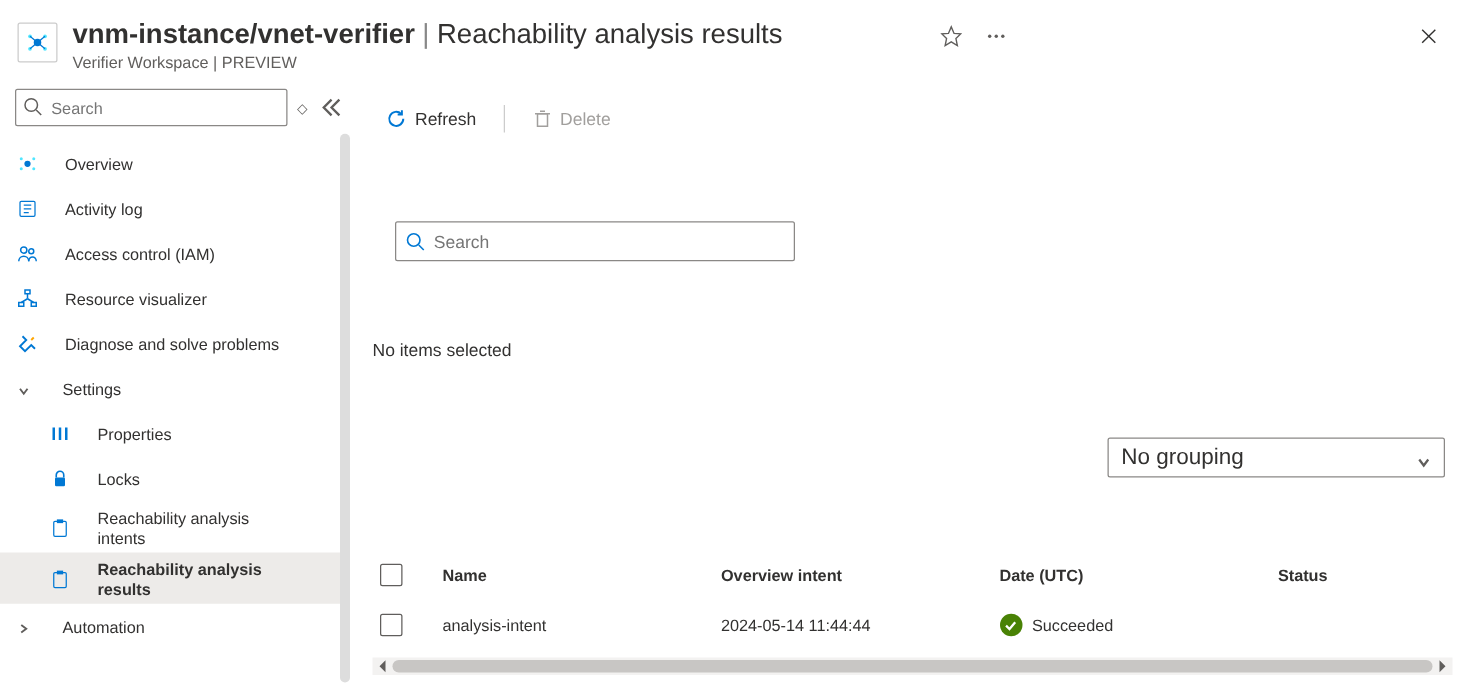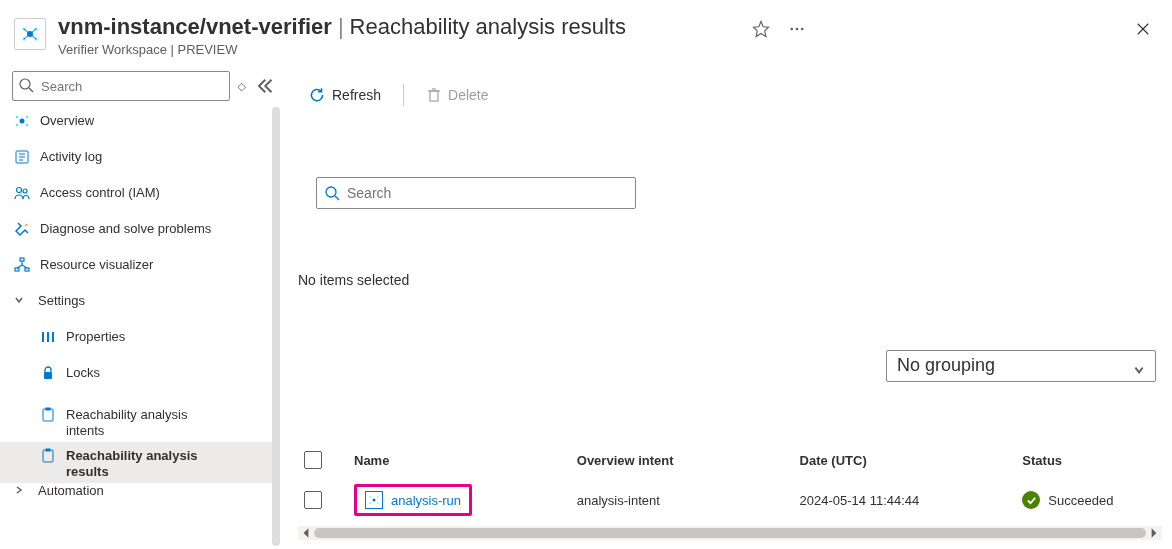--- a/index.html
+++ b/index.html
@@ -96,25 +96,25 @@
     padding: 0 8px 0 28px;
     font-size: 13px;
   }
   .sidebar-search .mag {
     position: absolute; left: 6px; top: 6px;
     width: 16px; height: 16px; color: #605e5c;
   }
   .nav { list-style: none; padding: 0; margin: 6px 0 0 0; }
   .nav li {
     display: flex;
-    align-items: flex-start;
+    align-items: center;
     height: 36px;
     padding: 0 0 0 14px;
     cursor: pointer;
-    gap: 10px;
+    gap: 22px;
   }
   .nav li.group { font-weight: 400; }
   .nav li.sub { padding-left: 40px; height: auto; min-height:36px; }
   .nav li.sub.multiline { padding-top:6px; padding-bottom:4px; line-height:1.2;}
   .nav li.selected {
     background: #edebe9;
     font-weight: 600;
   }
   .nav .nav-icon { width: 16px; height: 16px; flex-shrink:0; }
   .nav .chev { width: 10px; height:10px; color:#605e5c; margin-right:4px; flex-shrink:0;}
@@ -314,36 +314,36 @@
       <li>
         <span class="nav-icon"><svg viewBox="0 0 16 16" fill="none" stroke="#0078d4" stroke-width="1.2">
               <circle cx="5" cy="5" r="2.5"></circle>
               <circle cx="11" cy="6" r="2"></circle>
               <path d="M1 14c0-2.5 2-4 4-4s4 1.5 4 4"></path>
               <path d="M9 14c0-2 1.5-3.5 3-3.5s3 1.5 3 3.5"></path>
             </svg></span>
         <span>Access control (IAM)</span>
       </li>
       <li>
-        <span class="nav-icon"><svg viewBox="0 0 16 16" fill="none" stroke="#0078d4" stroke-width="1.5">
-              <path d="M4 2l3 3-5 5 4 4 5-5 3 3"></path>
-              <path d="M11 5l2-2" stroke="#ffa500"></path>
-            </svg></span>
-        <span>Diagnose and solve problems</span>
-      </li>
-      <li>
         <span class="nav-icon"><svg viewBox="0 0 16 16" fill="none" stroke="#0078d4" stroke-width="1.2">
               <rect x="6" y="1" width="4" height="3"></rect>
               <rect x="1" y="11" width="4" height="3"></rect>
               <rect x="11" y="11" width="4" height="3"></rect>
               <line x1="8" y1="4" x2="8" y2="8"></line>
               <line x1="3" y1="11" x2="8" y2="8"></line>
               <line x1="13" y1="11" x2="8" y2="8"></line>
             </svg></span>
         <span>Resource visualizer</span>
+      </li>
+      <li>
+        <span class="nav-icon"><svg viewBox="0 0 16 16" fill="none" stroke="#0078d4" stroke-width="1.5">
+              <path d="M4 2l3 3-5 5 4 4 5-5 3 3"></path>
+              <path d="M11 5l2-2" stroke="#ffa500"></path>
+            </svg></span>
+        <span>Diagnose and solve problems</span>
       </li>
       <li class="group">
         <span class="chev"><svg viewBox="0 0 10 10" fill="none" stroke="currentColor" stroke-width="1.5">
               <polyline points="2,3 5,7 8,3"></polyline>
             </svg></span>
         <span>Settings</span>
       </li>
       <li class="sub">
         <span class="nav-icon"><svg viewBox="0 0 16 16" fill="none" stroke="#0078d4" stroke-width="2">
               <line x1="3" y1="3" x2="3" y2="13"></line>
@@ -437,34 +437,20 @@
           </div>
         <div>Name</div>
         <div>Overview intent</div>
         <div>Date (UTC)</div>
         <div>Status</div>
       </div>
       <div class="trow">
         <div>
             <div class="cb"></div>
           </div>
-        <div class="name-cell">
-          <span class="name-highlight" style="display:inline-flex;align-items:center;gap:8px;">
-            <span class="res-icon">
-              <svg width="12" height="12" viewBox="0 0 16 16">
-                  <circle cx="8" cy="8" r="2" fill="#0078d4"></circle>
-                  <circle cx="3" cy="4" r="1" fill="#50e6ff"></circle>
-                  <circle cx="13" cy="4" r="1" fill="#50e6ff"></circle>
-                  <circle cx="3" cy="12" r="1" fill="#50e6ff"></circle>
-                  <circle cx="13" cy="12" r="1" fill="#50e6ff"></circle>
-                </svg>
-            </span>
-            <a href="#">analysis-run</a>
-          </span>
-        </div>
         <div>analysis-intent</div>
         <div>2024-05-14 11:44:44</div>
         <div class="status-cell">
           <span class="status-dot">
             <svg viewBox="0 0 12 12" fill="none" stroke="currentColor" stroke-width="2">
                 <polyline points="2,6 5,9 10,3"></polyline>
               </svg>
           </span>
           <span>Succeeded</span>
         </div>

